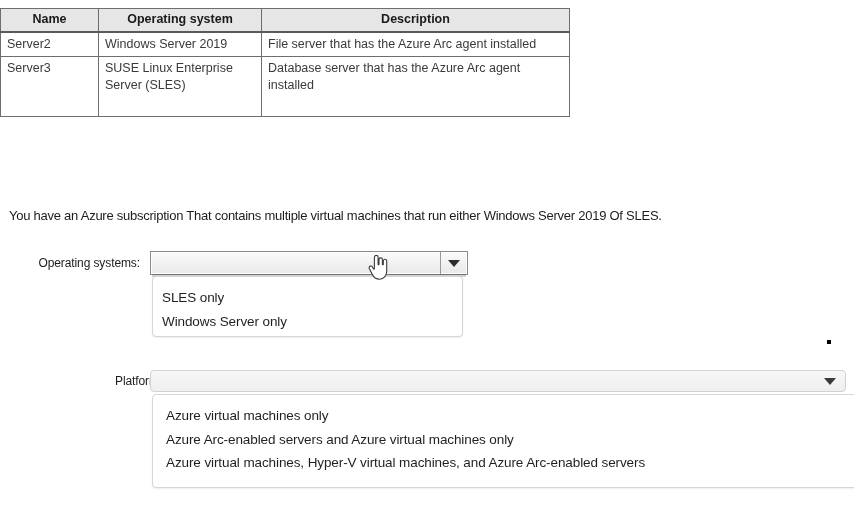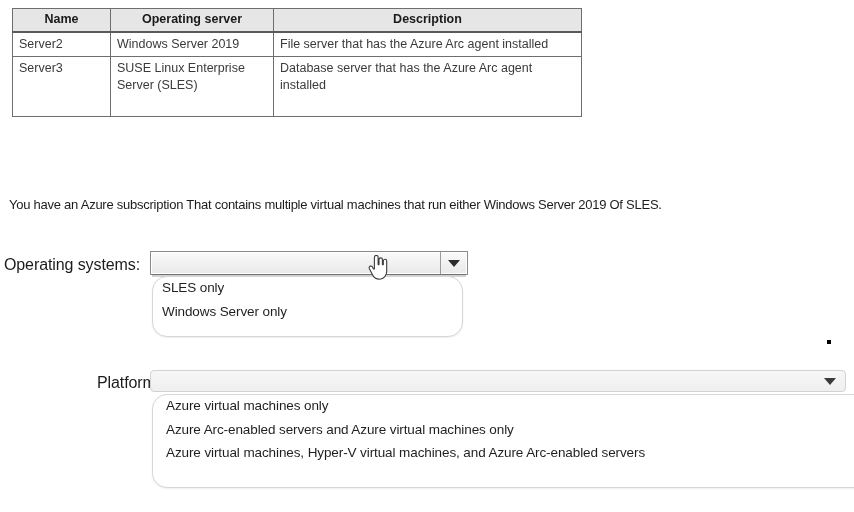--- a/index.html
+++ b/index.html
@@ -12,21 +12,21 @@
     height: 512px;
     position: relative;
     overflow: hidden;
     font-family: "Liberation Sans", sans-serif;
     color: #111111;
   }
 
   
   .server-table {
     position: absolute;
-    left: 12px;
+    left: 0;
     top: 8px;
     width: 530px;
     border-collapse: collapse;
     table-layout: fixed;
     font-size: 12.5px;
     color: #3a3a3a;
   }
   .server-table th,
   .server-table td {
     border: 1px solid #6e6e6e;
@@ -48,32 +48,32 @@
   }
   .server-table .col-name   { width: 85px; }
   .server-table .col-os     { width: 150px; }
   .server-table .col-desc   { width: 295px; }
   .server-table tbody tr.row-tall td { height: 52px; }
 
   
   .intro-text {
     position: absolute;
     left: 9px;
-    top: 197px;
+    top: 208px;
     width: 840px;
     font-size: 13px;
     letter-spacing: -0.25px;
     color: #1c1c1c;
     white-space: nowrap;
   }
 
   
   .field-label {
     position: absolute;
-    font-size: 16px;
+    font-size: 12px;
     color: #1c1c1c;
     text-align: right;
     letter-spacing: -0.1px;
   }
 
   
   .combobox {
     position: absolute;
     box-sizing: border-box;
     background: linear-gradient(to bottom, #fbfbfb 0%, #f1f1f1 50%, #e9e9e9 100%);
@@ -144,23 +144,23 @@
     border-right: 6px solid transparent;
     border-top: 7px solid #3a3a3a;
   }
 
   
   .dropdown-list {
     position: absolute;
     box-sizing: border-box;
     background: #ffffff;
     border: 1px solid #d6d6d6;
-    border-radius: 15px;
+    border-radius: 4px;
     box-shadow: 0 1px 2px rgba(0,0,0,0.07);
-    padding: 0 0 4px 0;
+    padding: 10px 0 4px 0;
   }
   .dropdown-list .option {
     font-size: 13.5px;
     color: #1f1f1f;
     padding: 2px 8px 3px 9px;
     line-height: 1.38;
     white-space: nowrap;
     letter-spacing: -0.1px;
   }
 
@@ -199,21 +199,21 @@
     background: #000000;
   }
 </style>
 </head>
 <body>
 
 <table class="server-table">
   <thead>
     <tr>
       <th class="col-name">Name</th>
-      <th class="col-os">Operating server</th>
+      <th class="col-os">Operating system</th>
       <th class="col-desc">Description</th>
     </tr>
   </thead>
   <tbody>
     <tr>
       <td>Server2</td>
       <td>Windows Server 2019</td>
       <td>File server that has the Azure Arc agent installed</td>
     </tr>
     <tr class="row-tall">

